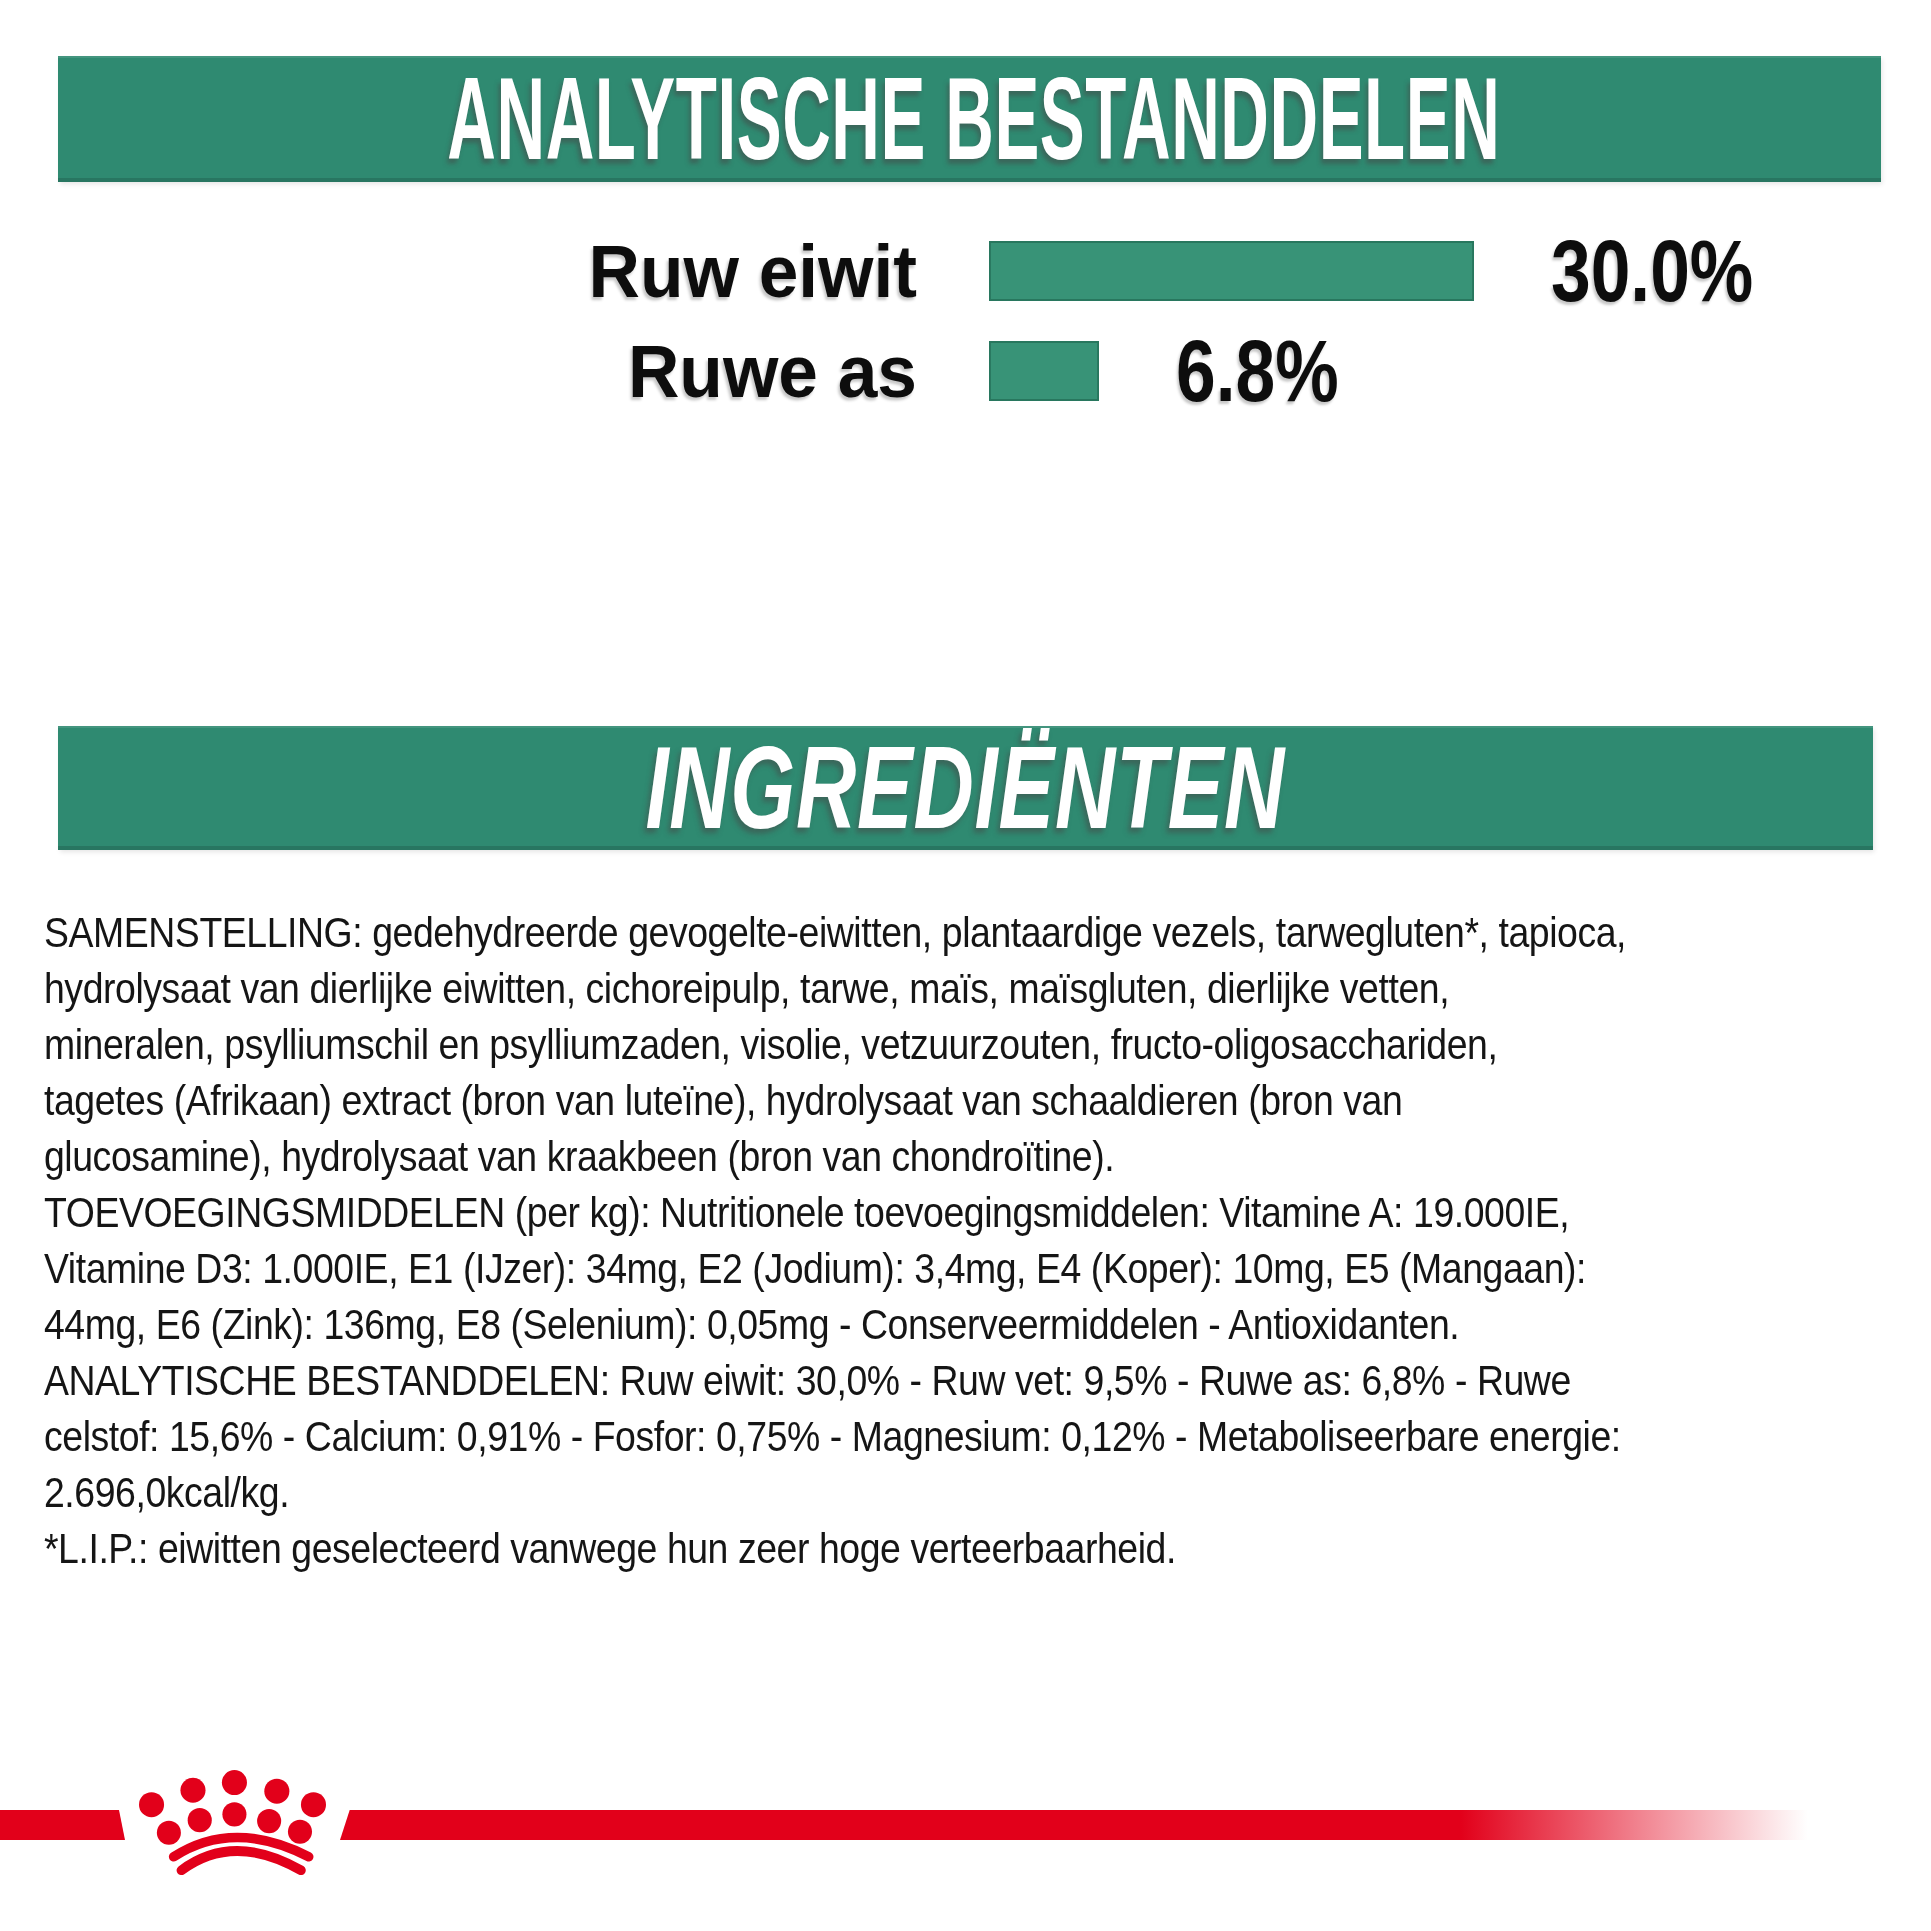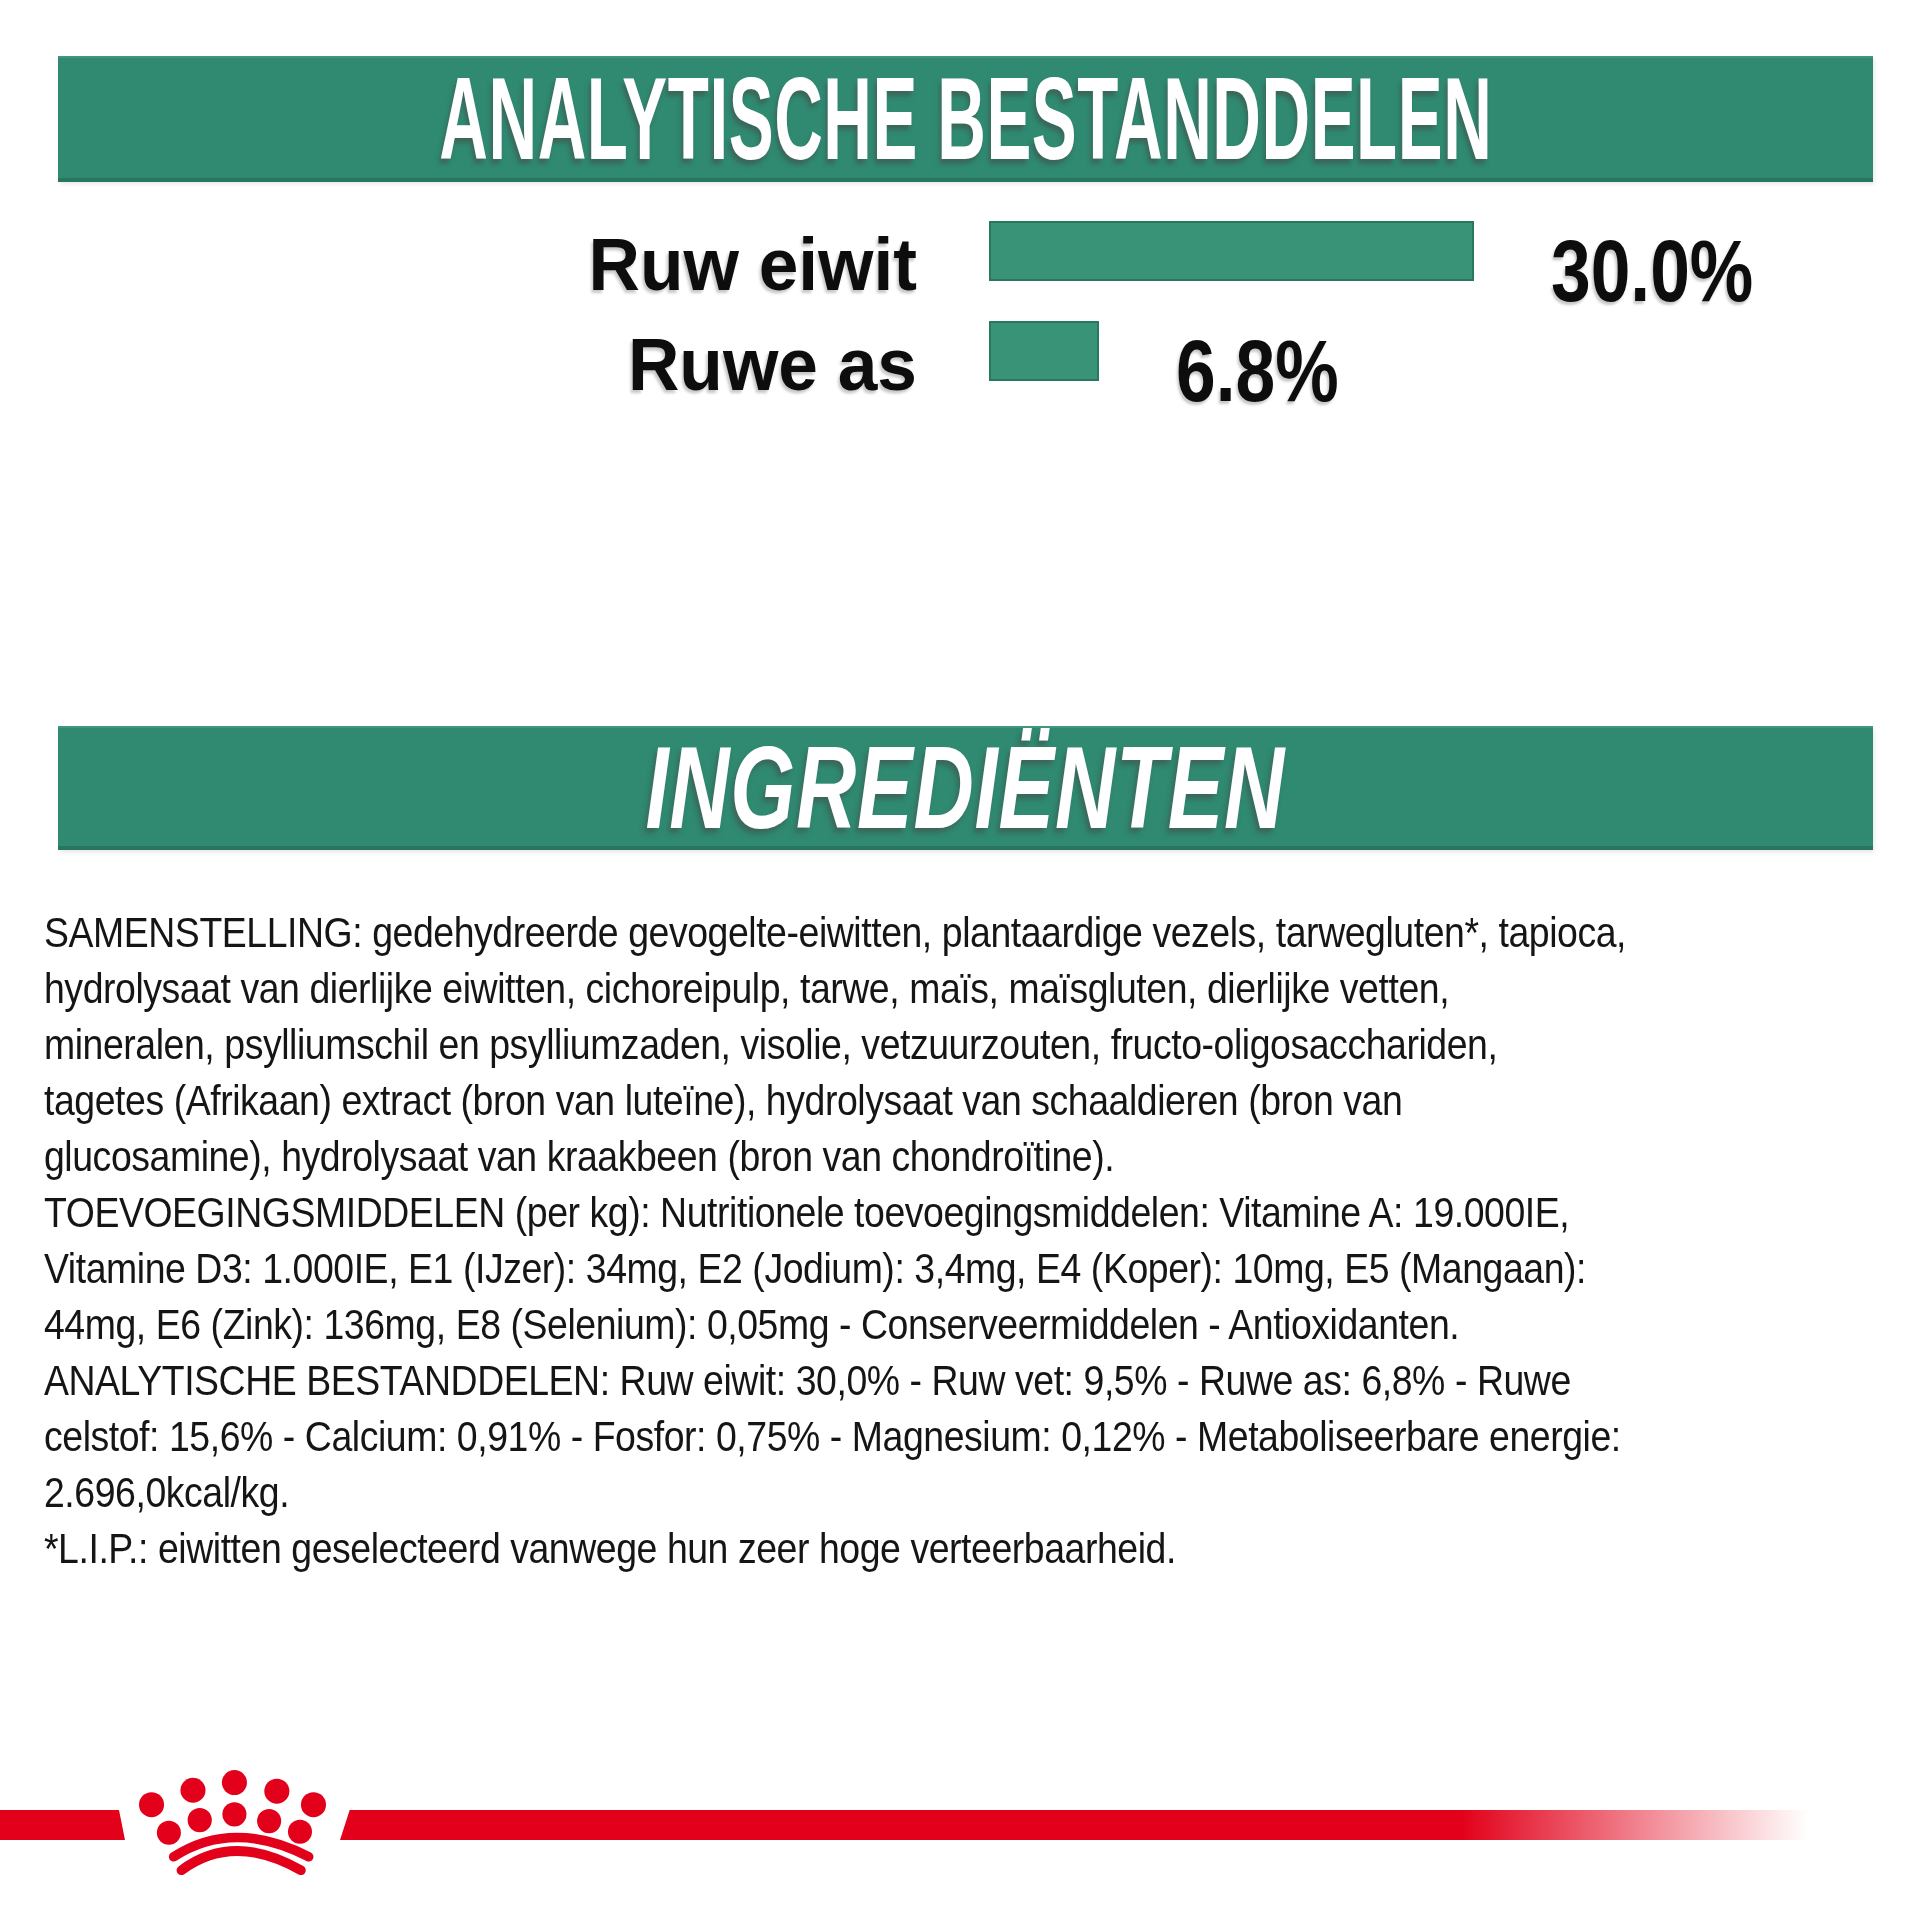--- a/index.html
+++ b/index.html
@@ -7,31 +7,31 @@
     position:relative;width:1931px;height:1931px;background:#ffffff;overflow:hidden;
     font-family:"Liberation Sans",sans-serif;color:#141414;
   }
   
   .banner{
     position:absolute;left:58px;width:1815px;
     background:var(--banner-teal);
     display:flex;align-items:center;justify-content:center;
     box-shadow:inset 0 -3.9px 0 rgba(0,0,0,.14), inset 0 1.9px 0 rgba(255,255,255,.10), 1.9px 2.9px 4.8px rgba(0,0,0,.10);
   }
-  .banner-1{top:56px;height:126px;}
+  .banner-1{top:56px;height:126px;padding-left:8px;}
   .banner-2{top:726px;height:124px;font-style:italic;}
   .banner-title{
     color:#ffffff;font-weight:bold;font-size:116px;letter-spacing:1px;white-space:nowrap;
     text-shadow:-3.9px 4.8px 5.8px rgba(70,70,70,.50);
   }
   .banner-1 .banner-title{transform:scaleX(0.58);}
   .banner-2 .banner-title{transform:scaleX(0.72);}
   
   .chart{position:absolute;top:221px;left:0;width:1931px;}
-  .chart-row{display:flex;align-items:flex-start;height:100px;gap:24px;}
+  .chart-row{display:flex;align-items:center;height:100px;gap:24px;}
   .chart-label{
     flex:0 0 917px;text-align:right;font-weight:bold;font-size:75px;color:#0d0d0d;
     transform:scaleX(0.95);transform-origin:100% 50%;white-space:nowrap;
     text-shadow:-1.9px 2.9px 2.9px rgba(0,0,0,.22);
   }
   .chart-bar{
     height:60px;margin-left:48px;background:var(--bar-teal);
     box-shadow:inset 0 0 0 1.9px rgba(0,45,33,.28);
   }
   .chart-value{

